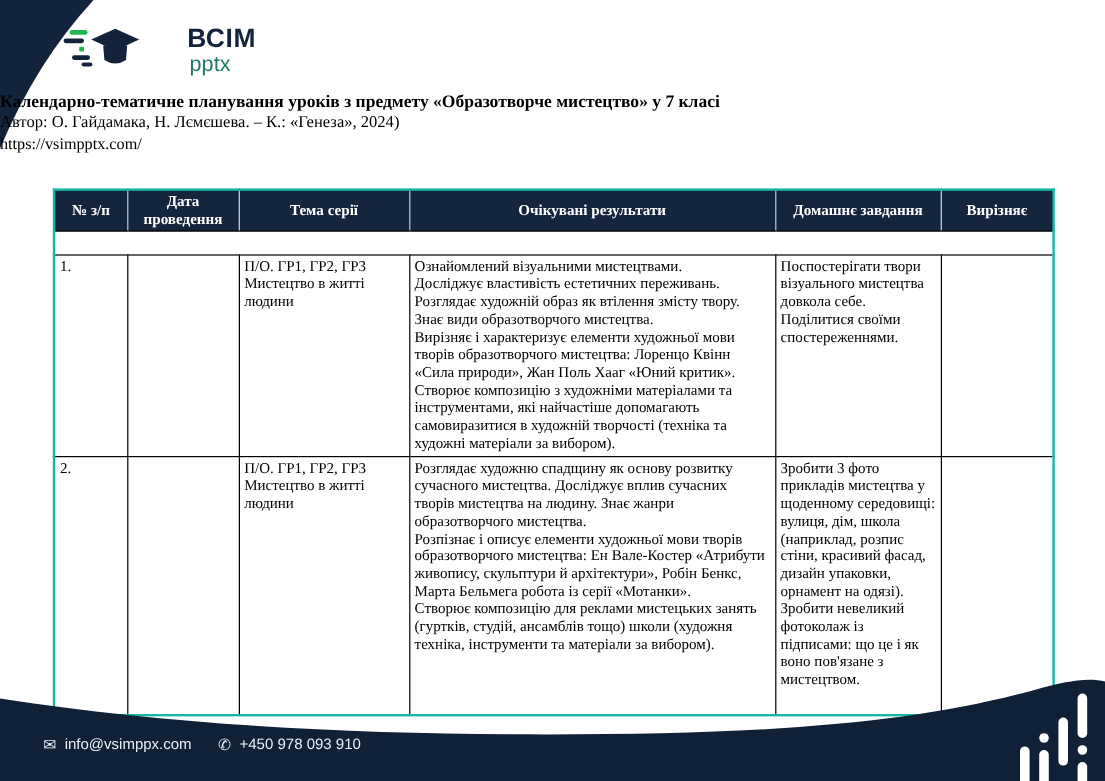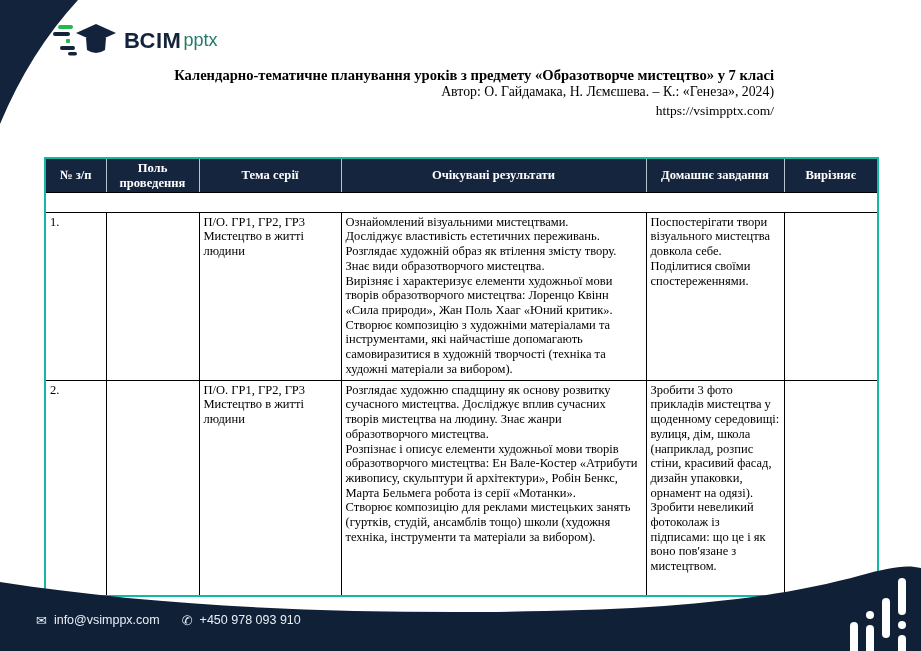--- a/index.html
+++ b/index.html
@@ -5,25 +5,25 @@
   html,body{margin:0;padding:0;}
   body{
     width:921px;height:651px;position:relative;overflow:hidden;
     background:#ffffff;font-family:"Liberation Serif",serif;color:#000;
   }
   
   .corner-svg{position:absolute;left:0;top:0;}
   .footer-svg{position:absolute;left:0;bottom:0;}
   
   .logo{position:absolute;left:52px;top:18px;display:flex;align-items:center;gap:6px;}
-  .logo-text{display:flex;flex-direction:row;line-height:1;}
+  .logo-text{display:flex;flex-direction:column;line-height:1;margin-left:32px;}
   .logo-brand{font-family:"Liberation Sans",sans-serif;font-weight:700;font-size:22px;color:#14233c;letter-spacing:.5px;}
   .logo-sub{font-family:"Liberation Sans",sans-serif;font-size:18px;color:#1f7a68;margin-top:1px;margin-left:2px;}
   
-  .title-block{position:absolute;left:0;top:66px;width:774px;text-align:right;}
+  .title-block{position:absolute;left:0;top:76px;width:774px;text-align:left;}
   .title-line1{font-size:14.6px;font-weight:700;line-height:1.25;}
   .title-line2,.title-line3{font-size:13.8px;line-height:1.22;}
   .title-link{font-size:13.5px;line-height:1.3;color:#000;text-decoration:none;display:inline-block;}
   
   .table-wrap{position:absolute;left:44px;top:157px;}
   table.plan{border-collapse:collapse;table-layout:fixed;width:833px;border:2px solid #14b8a6;}
   table.plan th{
     background:#16253e;color:#fff;font-weight:700;font-size:12.6px;line-height:1.15;
     border:1px solid #b9c2cf;border-top:1px solid #000;border-bottom:1px solid #000;
     height:31px;text-align:center;vertical-align:middle;padding:1px 2px;
@@ -83,21 +83,21 @@
       <col style="width:61px">
         <col style="width:93px">
         <col style="width:142px">
       <col style="width:305px">
         <col style="width:138px">
         <col style="width:94px">
     </colgroup>
     <thead>
       <tr>
         <th>№ з/п</th>
-        <th>Поль проведення</th>
+        <th>Дата проведення</th>
         <th>Тема серії</th>
         <th>Очікувані результати</th>
         <th>Домашнє завдання</th>
         <th>Вирізняє</th>
       </tr>
     </thead>
     <tbody>
       <tr class="section">
         <td colspan="6">І семестр</td>
       </tr>

